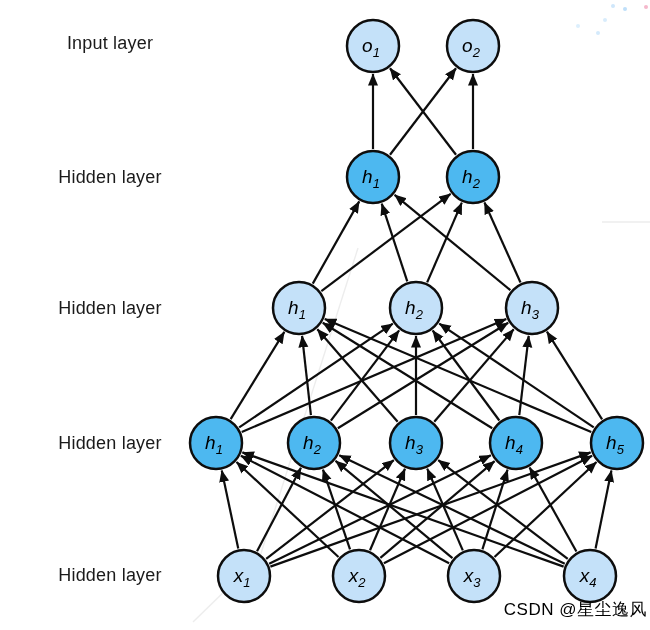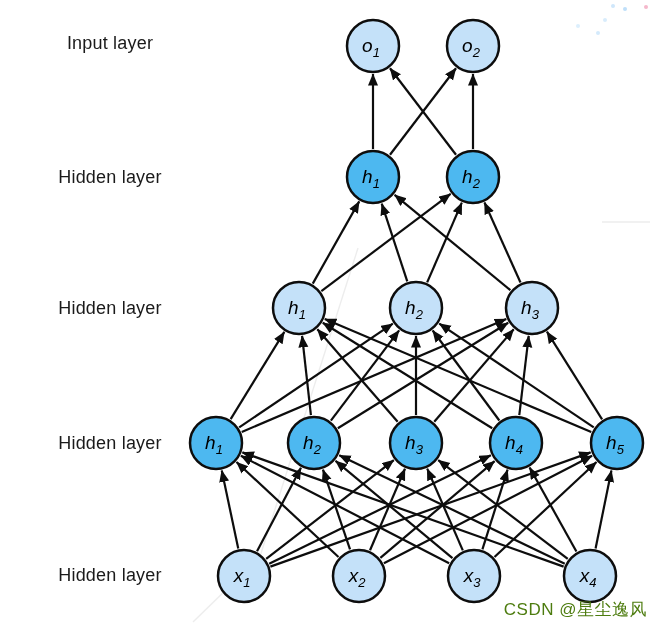--- a/index.html
+++ b/index.html
@@ -141,15 +141,15 @@
         <text x="588" y="582" text-anchor="middle" fill="#000000" font-style="italic" font-size="19"><tspan>x</tspan><tspan dy="5" font-size="13">4</tspan></text>
       </g>
     </svg>
 
   <div class="layer-label" style="top:31px">Input layer</div>
   <div class="layer-label" style="top:165px">Hidden layer</div>
   <div class="layer-label" style="top:296px">Hidden layer</div>
   <div class="layer-label" style="top:431px">Hidden layer</div>
   <div class="layer-label" style="top:563px">Hidden layer</div>
 
-  <div id="watermark" style="color: #4d7c0f; text-align: right;">CSDN @星尘逸风</div>
+  <div id="watermark" style="color: #000000; text-align: right;">CSDN @星尘逸风</div>
 
 </div>
 
 </body></html>

